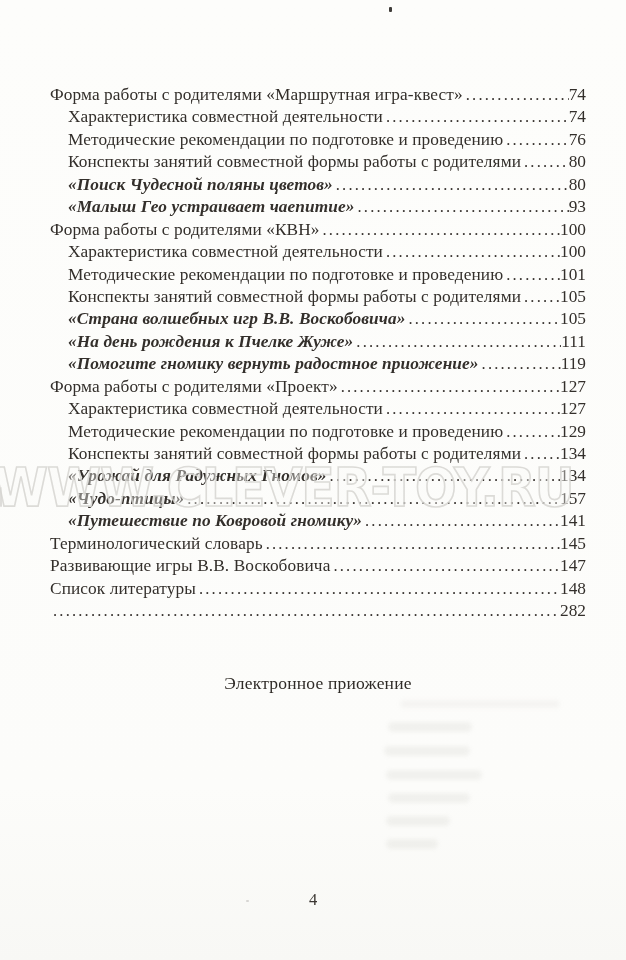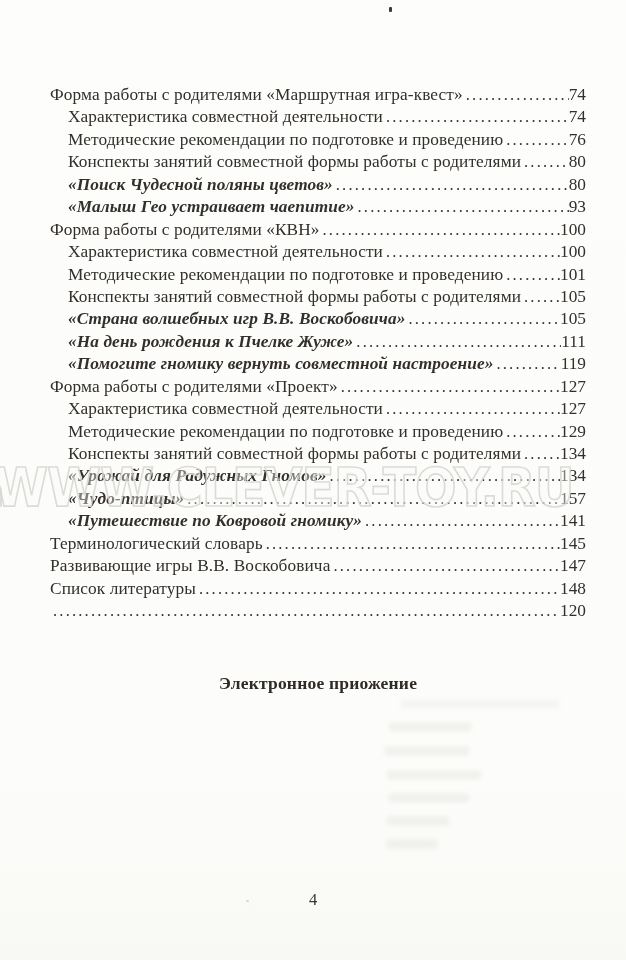--- a/index.html
+++ b/index.html
@@ -59,21 +59,21 @@
     font-size: 16.5px;
     letter-spacing: 2.2px;
   }
   .toc-page { flex: 0 0 auto; white-space: nowrap; font-style: normal; }
 
   
   .appendix-heading {
     position: absolute;
     left: 50px; right: 40px; top: 673px;
     text-align: center;
-    font-weight: 700;
+    font-weight: 400;
     font-size: 17.5px;
     color: #2f2b27;
     letter-spacing: 0.2px;
   }
 
   
   .watermark {
     position: absolute;
     left: -6px; top: 457px;
     white-space: nowrap;
@@ -180,21 +180,21 @@
       <span class="toc-title">«Страна волшебных игр В.В. Воскобовича»</span>
       <span class="toc-leader"></span>
       <span class="toc-page">105</span>
     </li>
       <li class="toc-row lv2 italic">
       <span class="toc-title">«На день рождения к Пчелке Жуже»</span>
       <span class="toc-leader"></span>
       <span class="toc-page">111</span>
     </li>
       <li class="toc-row lv2 italic">
-      <span class="toc-title">«Помогите гномику вернуть совместной настроение»</span>
+      <span class="toc-title">«Помогите гномику вернуть радостное приожение»</span>
       <span class="toc-leader"></span>
       <span class="toc-page">119</span>
     </li>
       <li class="toc-row lv1">
       <span class="toc-title">Форма работы с родителями «Проект»</span>
       <span class="toc-leader"></span>
       <span class="toc-page">127</span>
     </li>
       <li class="toc-row lv2">
       <span class="toc-title">Характеристика совместной деятельности</span>
@@ -236,21 +236,21 @@
       <span class="toc-leader"></span>
       <span class="toc-page">147</span>
     </li>
       <li class="toc-row lv1">
       <span class="toc-title">Список литературы</span>
       <span class="toc-leader"></span>
       <span class="toc-page">148</span>
     </li>
       <li class="toc-row lv1">
       <span class="toc-leader"></span>
-      <span class="toc-page">120</span>
+      <span class="toc-page">282</span>
     </li>
     </ol>
 
   <div class="appendix-heading">Электронное приожение</div>
 
   <div class="bleed">
     <div class="smudge s1"></div>
     <div class="smudge s2"></div>
     <div class="smudge s3"></div>
     <div class="smudge s4"></div>

